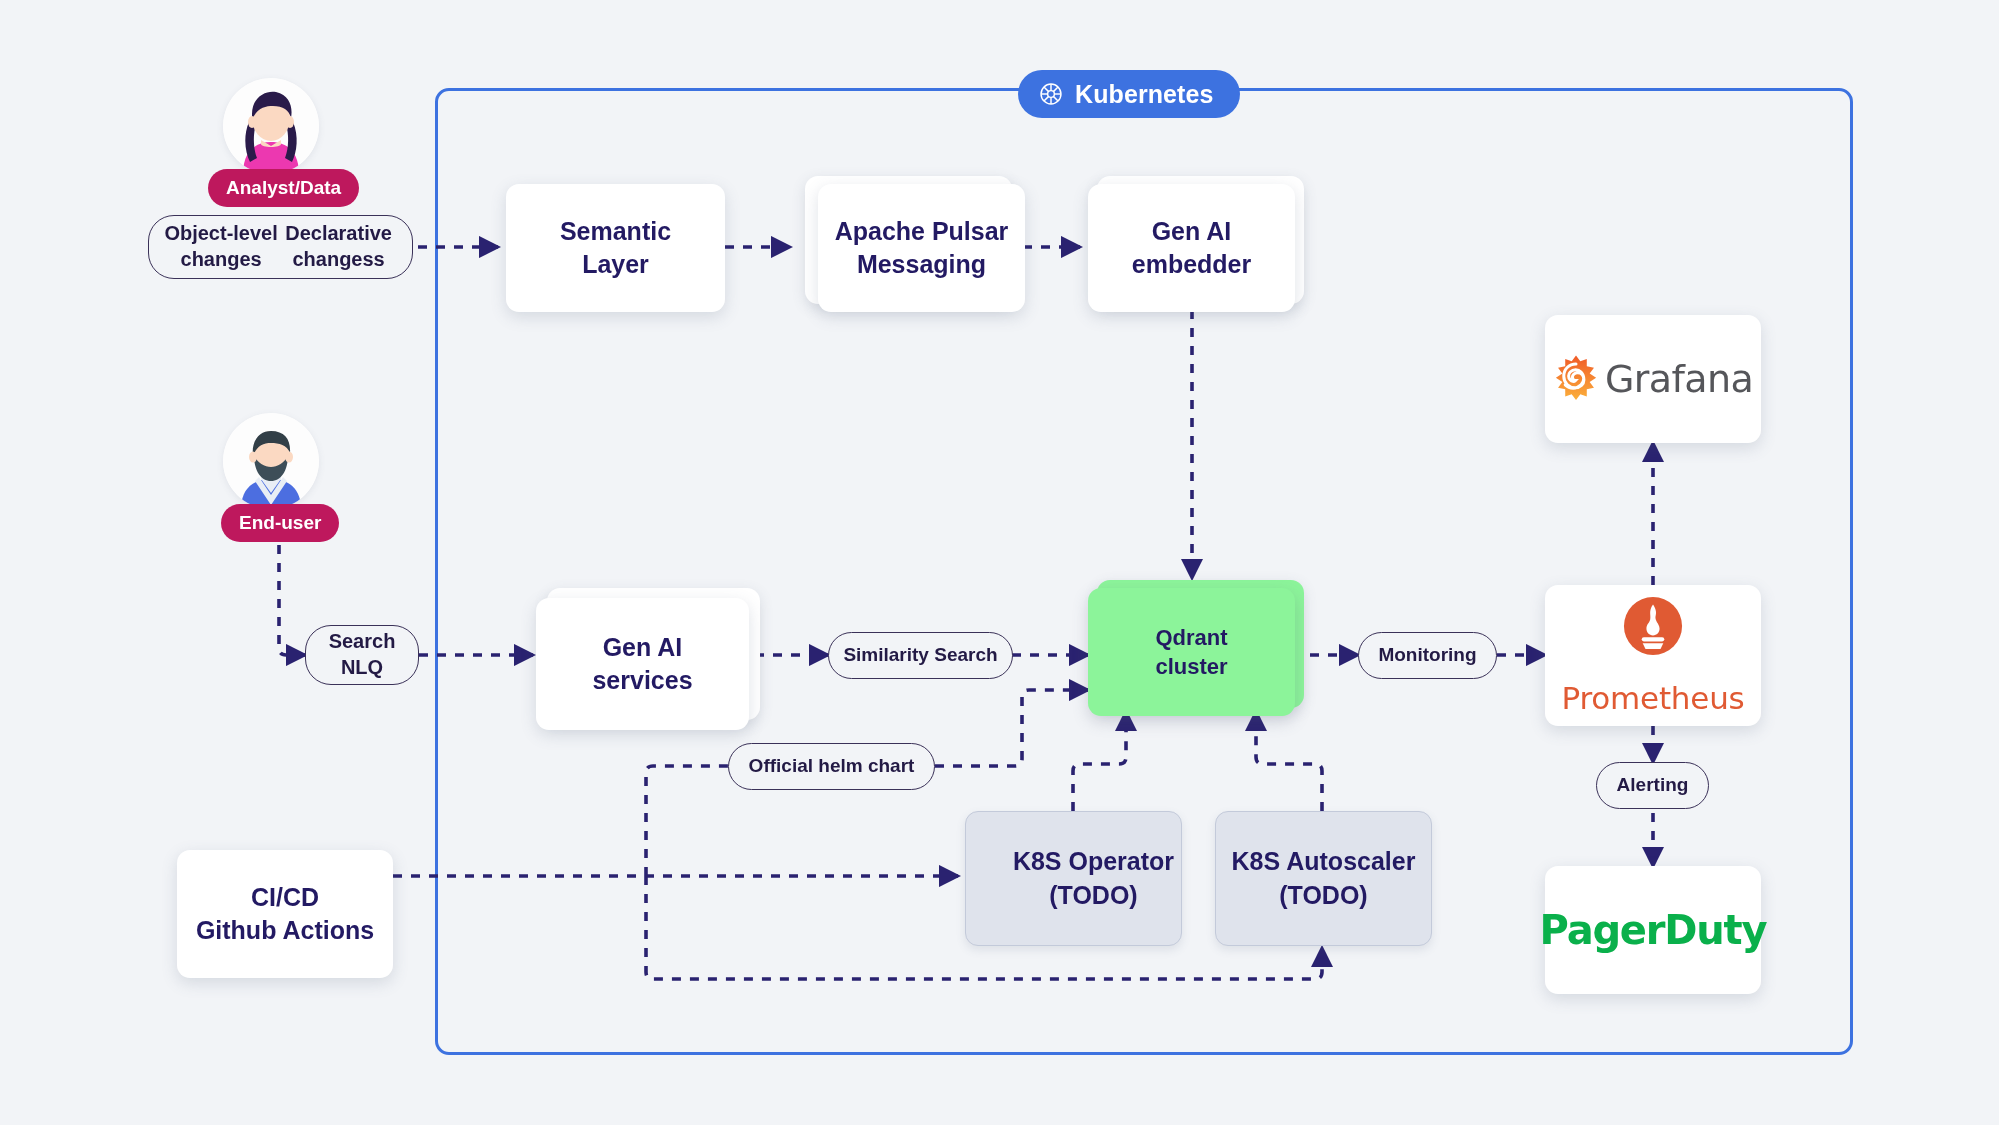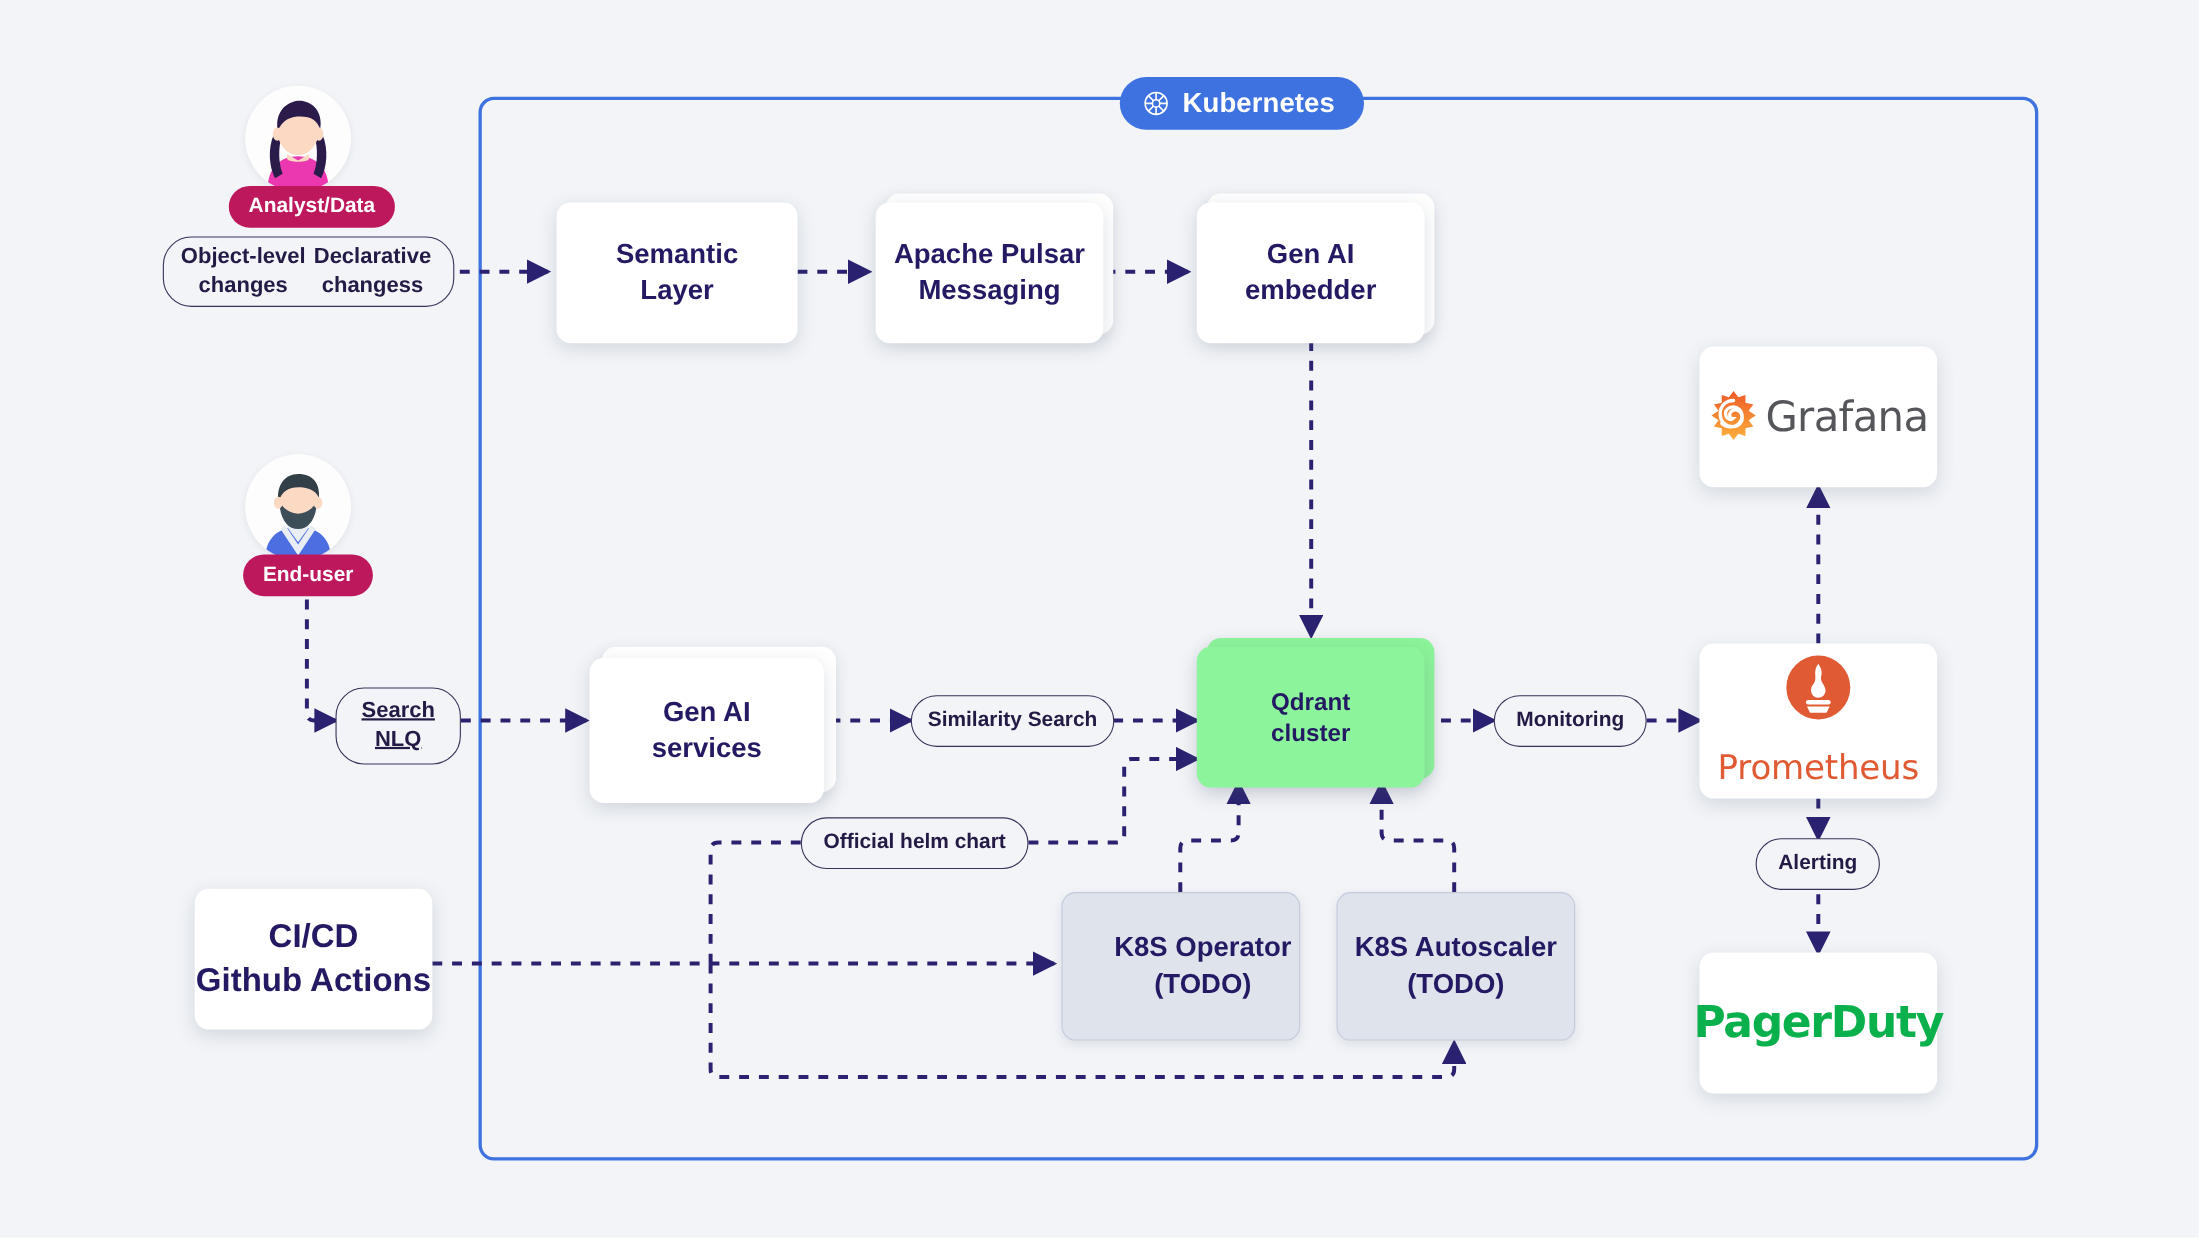--- a/index.html
+++ b/index.html
@@ -286,34 +286,34 @@
       <path d="M30 44 C28 28 36 18 48 18 C62 18 68 27 67 40 C64 32 56 30 48 30 C40 30 33 33 30 44 Z" fill="#323f47"></path>
       <path d="M31 42 C31 58 38 68 48 68 C58 68 65 58 65 42 C62 50 54 54 48 54 C42 54 34 50 31 42 Z" fill="#3d4e58"></path>
       <ellipse cx="30" cy="44" rx="4" ry="5.5" fill="#fbd9c2"></ellipse>
       <ellipse cx="66" cy="44" rx="4" ry="5.5" fill="#fbd9c2"></ellipse>
     </svg>
   </div>
   <div class="role-pill" style="left:221px; top:504px;">
     <span>End-user</span>
   </div>
 
-  <div class="pill" style="left:305px; top:625px; width:114px; height:70px; flex-direction:column; font-size:20px;text-decoration:underline;">
+  <div class="pill" style="left:305px; top:625px; width:114px; height:60px; flex-direction:column; font-size:20px;">
     <span>Search</span>
     <span>NLQ</span>
   </div>
 
   <div class="node white" style="left:506px; top:184px; width:219px; height:128px; font-size:25px;">
     <div>
       <div>Semantic</div>
       <div>Layer</div>
     </div>
   </div>
 
   <div class="stack" style="left:805px; top:176px; width:207px; height:128px;"></div>
-  <div class="node white" style="left:796px; top:184px; width:207px; height:128px; font-size:25px;">
+  <div class="node white" style="left:818px; top:184px; width:207px; height:128px; font-size:25px;">
     <div>
       <div>Apache Pulsar</div>
       <div>Messaging</div>
     </div>
   </div>
 
   <div class="stack" style="left:1097px; top:176px; width:207px; height:128px;"></div>
   <div class="node white" style="left:1088px; top:184px; width:207px; height:128px; font-size:25px;">
     <div>
       <div>Gen AI</div>
@@ -359,21 +359,21 @@
       <div>(TODO)</div>
     </div>
   </div>
   <div class="node grey" style="left:1215px; top:811px; width:217px; height:135px; font-size:25px;">
     <div>
       <div>K8S Autoscaler</div>
       <div>(TODO)</div>
     </div>
   </div>
 
-  <div class="node white" style="left:177px; top:808px; width:216px; height:128px; font-size:30px;">
+  <div class="node white" style="left:177px; top:850px; width:216px; height:128px; font-size:25px;">
     <div>
       <div>CI/CD</div>
       <div>Github Actions</div>
     </div>
   </div>
 
   <div class="logocard" style="left:1545px; top:315px; width:216px; height:128px;">
     <div class="logo-row">
       <span>
         <svg width="46" height="46" viewBox="0 0 64 64">

